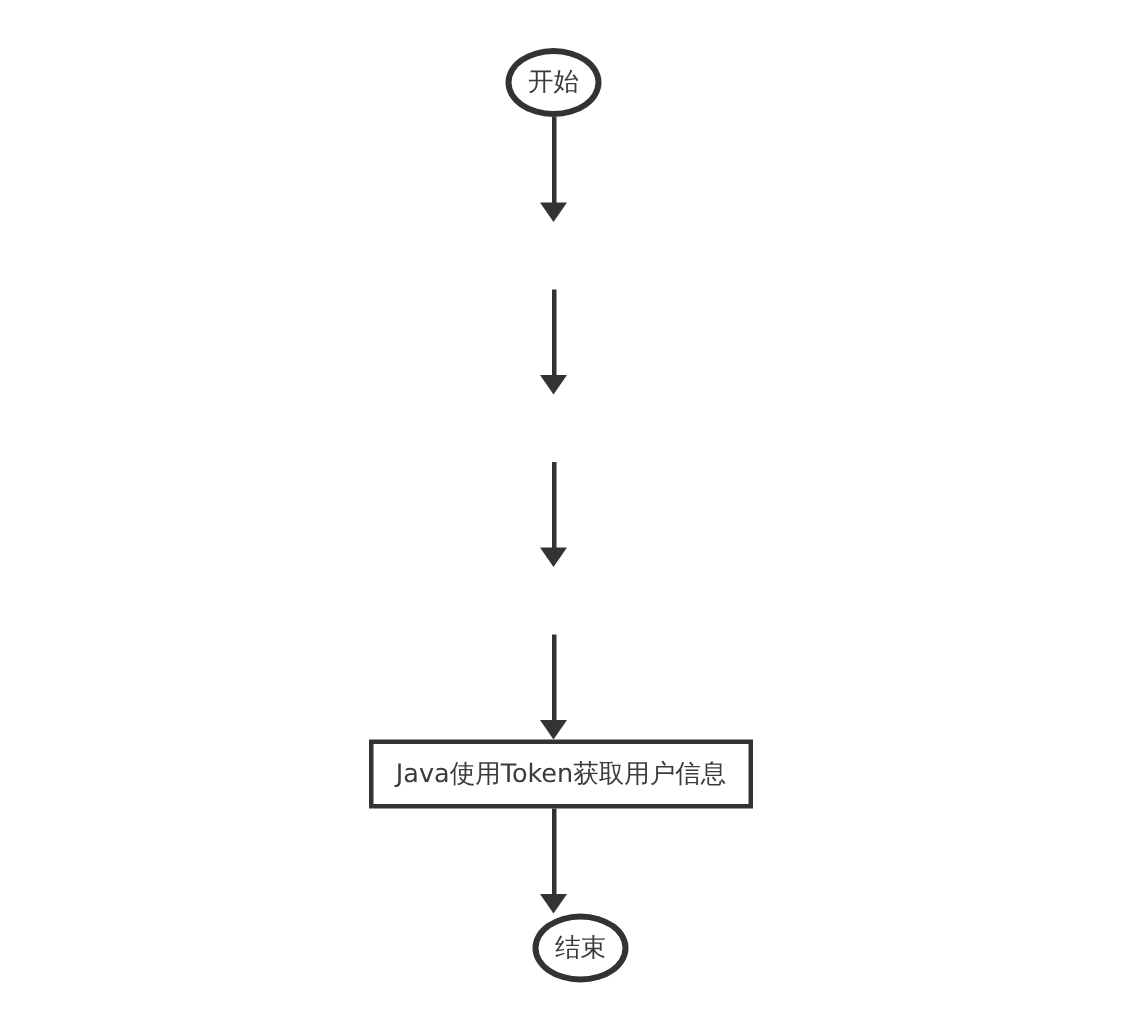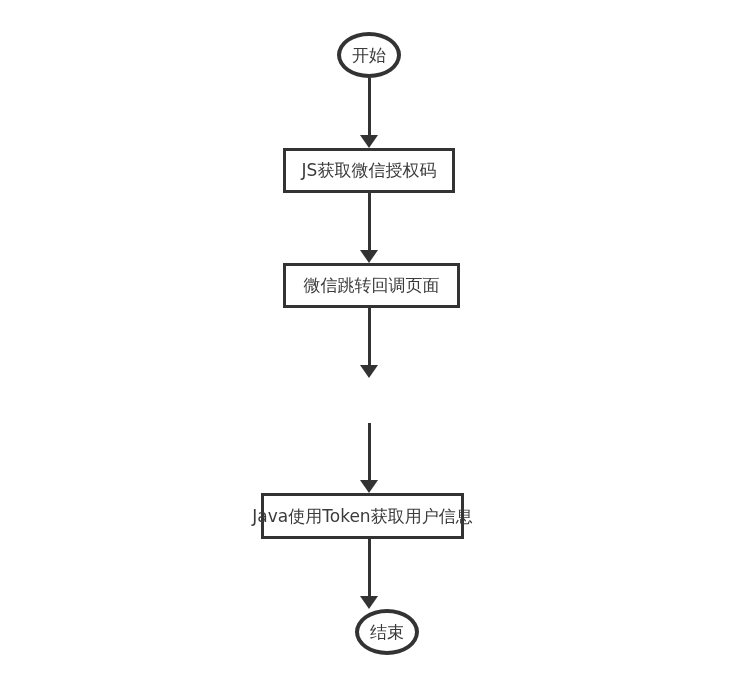--- a/index.html
+++ b/index.html
@@ -26,21 +26,21 @@
     text-align: center;
   }
   .node.rect { border: 3px solid #333333; }
   .node.ellipse { border: 4px solid #333333; border-radius: 50%; }
 
   
   .node-start { left: 337px; top: 32px;  width: 64px;  height: 46px; }
   .node-step1 { left: 283px; top: 148px; width: 172px; height: 45px; }
   .node-step2 { left: 283px; top: 263px; width: 177px; height: 45px; }
   .node-step3 { left: 258px; top: 378px; width: 222px; height: 45px; }
-  .node-step4 { left: 261px; top: 493px; width: 203px; height: 46px; }
+  .node-step4 { left: 246px; top: 493px; width: 256px; height: 46px; }
   .node-end   { left: 355px; top: 609px; width: 64px;  height: 46px; }
 
   
   .edge { position: absolute; left: 360px; width: 18px; height: 70px; }
   .edge-line {
     position: absolute; left: 7.5px; top: 0;
     width: 3px; height: 58px;
     background: #333333;
   }
   .edge-head {
@@ -63,32 +63,26 @@
 
   <div class="node ellipse node-start">
     <span>开始</span>
   </div>
 
   <div class="edge edge-1">
     <div class="edge-line"></div>
     <div class="edge-head"></div>
   </div>
 
-  <div class="node rect node-step1">
-    <span>JS获取微信授权码</span>
-  </div>
 
   <div class="edge edge-2">
     <div class="edge-line"></div>
     <div class="edge-head"></div>
   </div>
 
-  <div class="node rect node-step2">
-    <span>微信跳转回调页面</span>
-  </div>
 
   <div class="edge edge-3">
     <div class="edge-line"></div>
     <div class="edge-head"></div>
   </div>
 
 
   <div class="edge edge-4">
     <div class="edge-line"></div>
     <div class="edge-head"></div>

